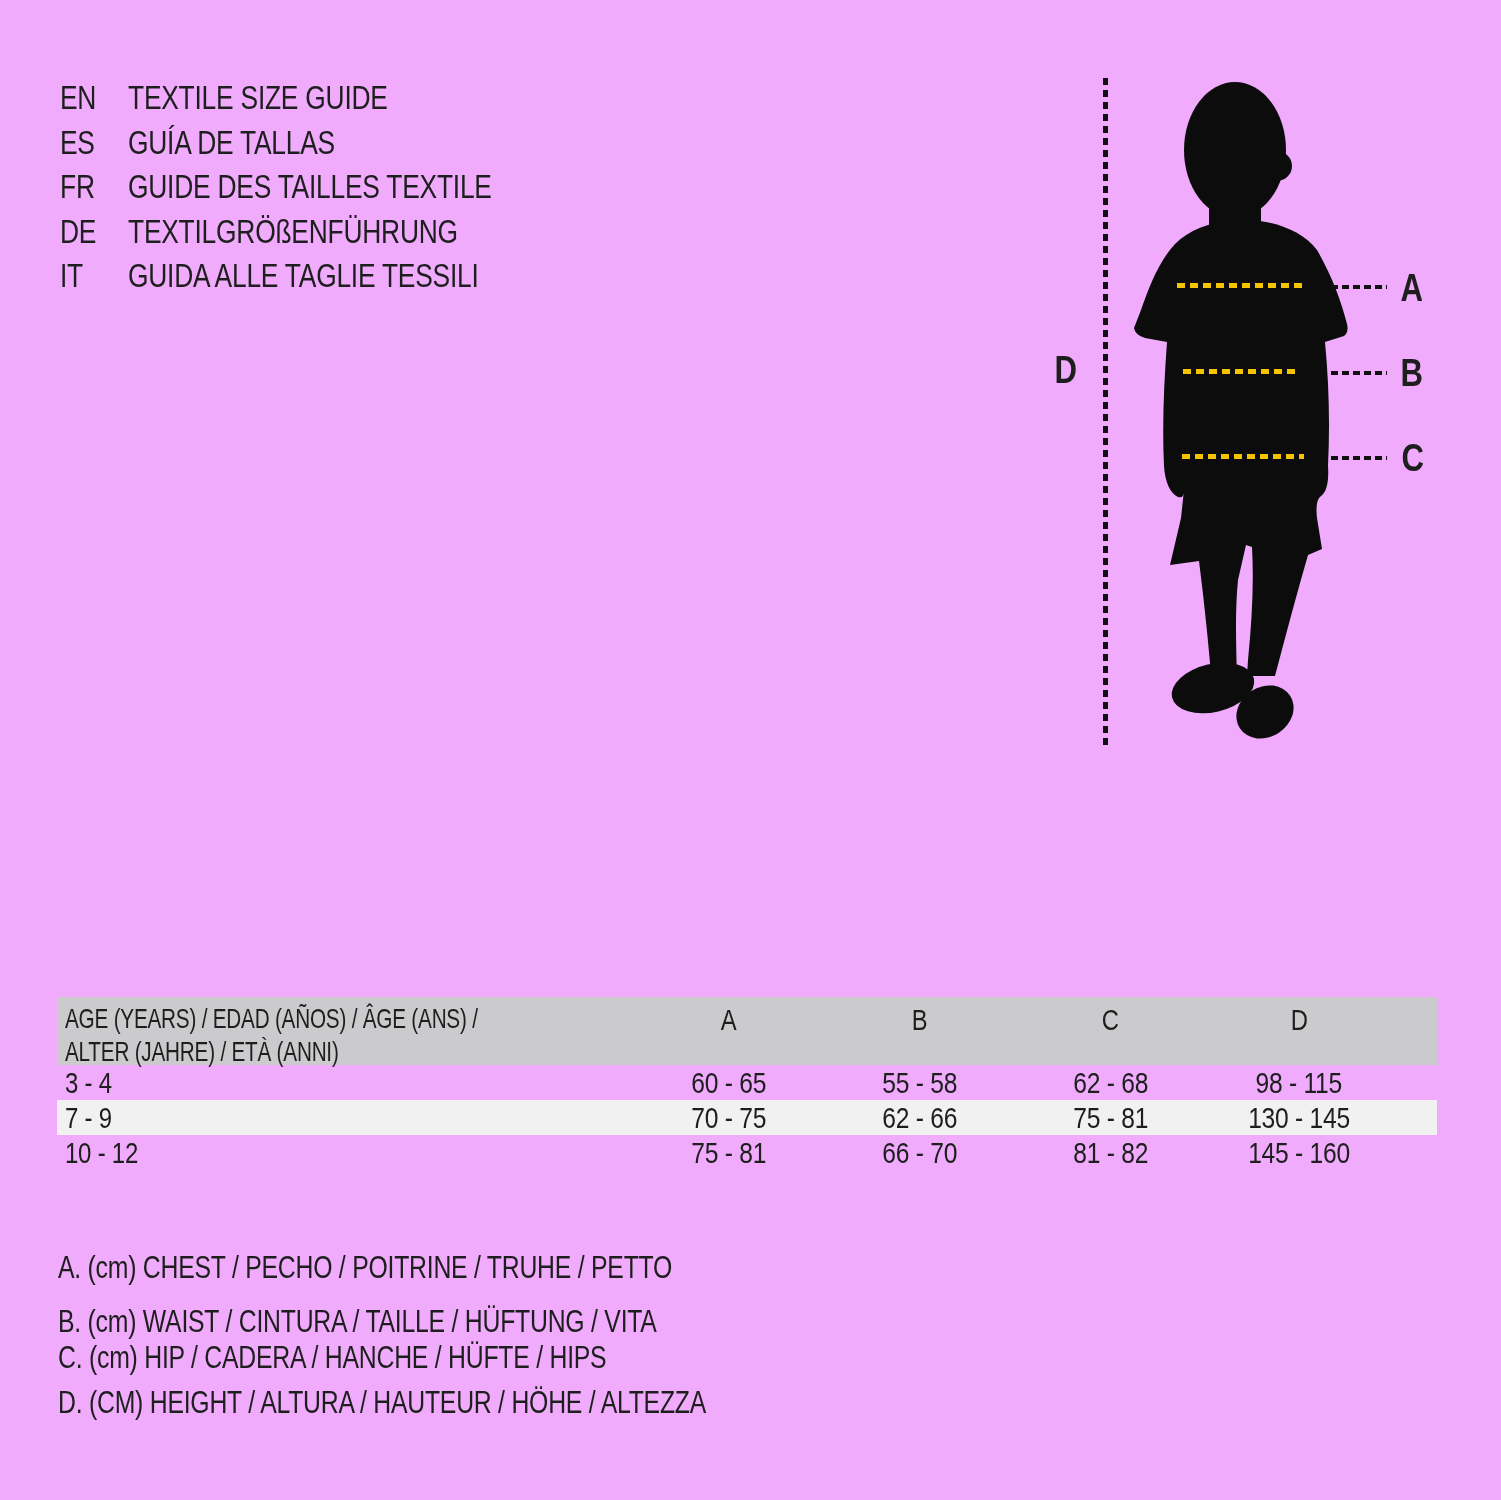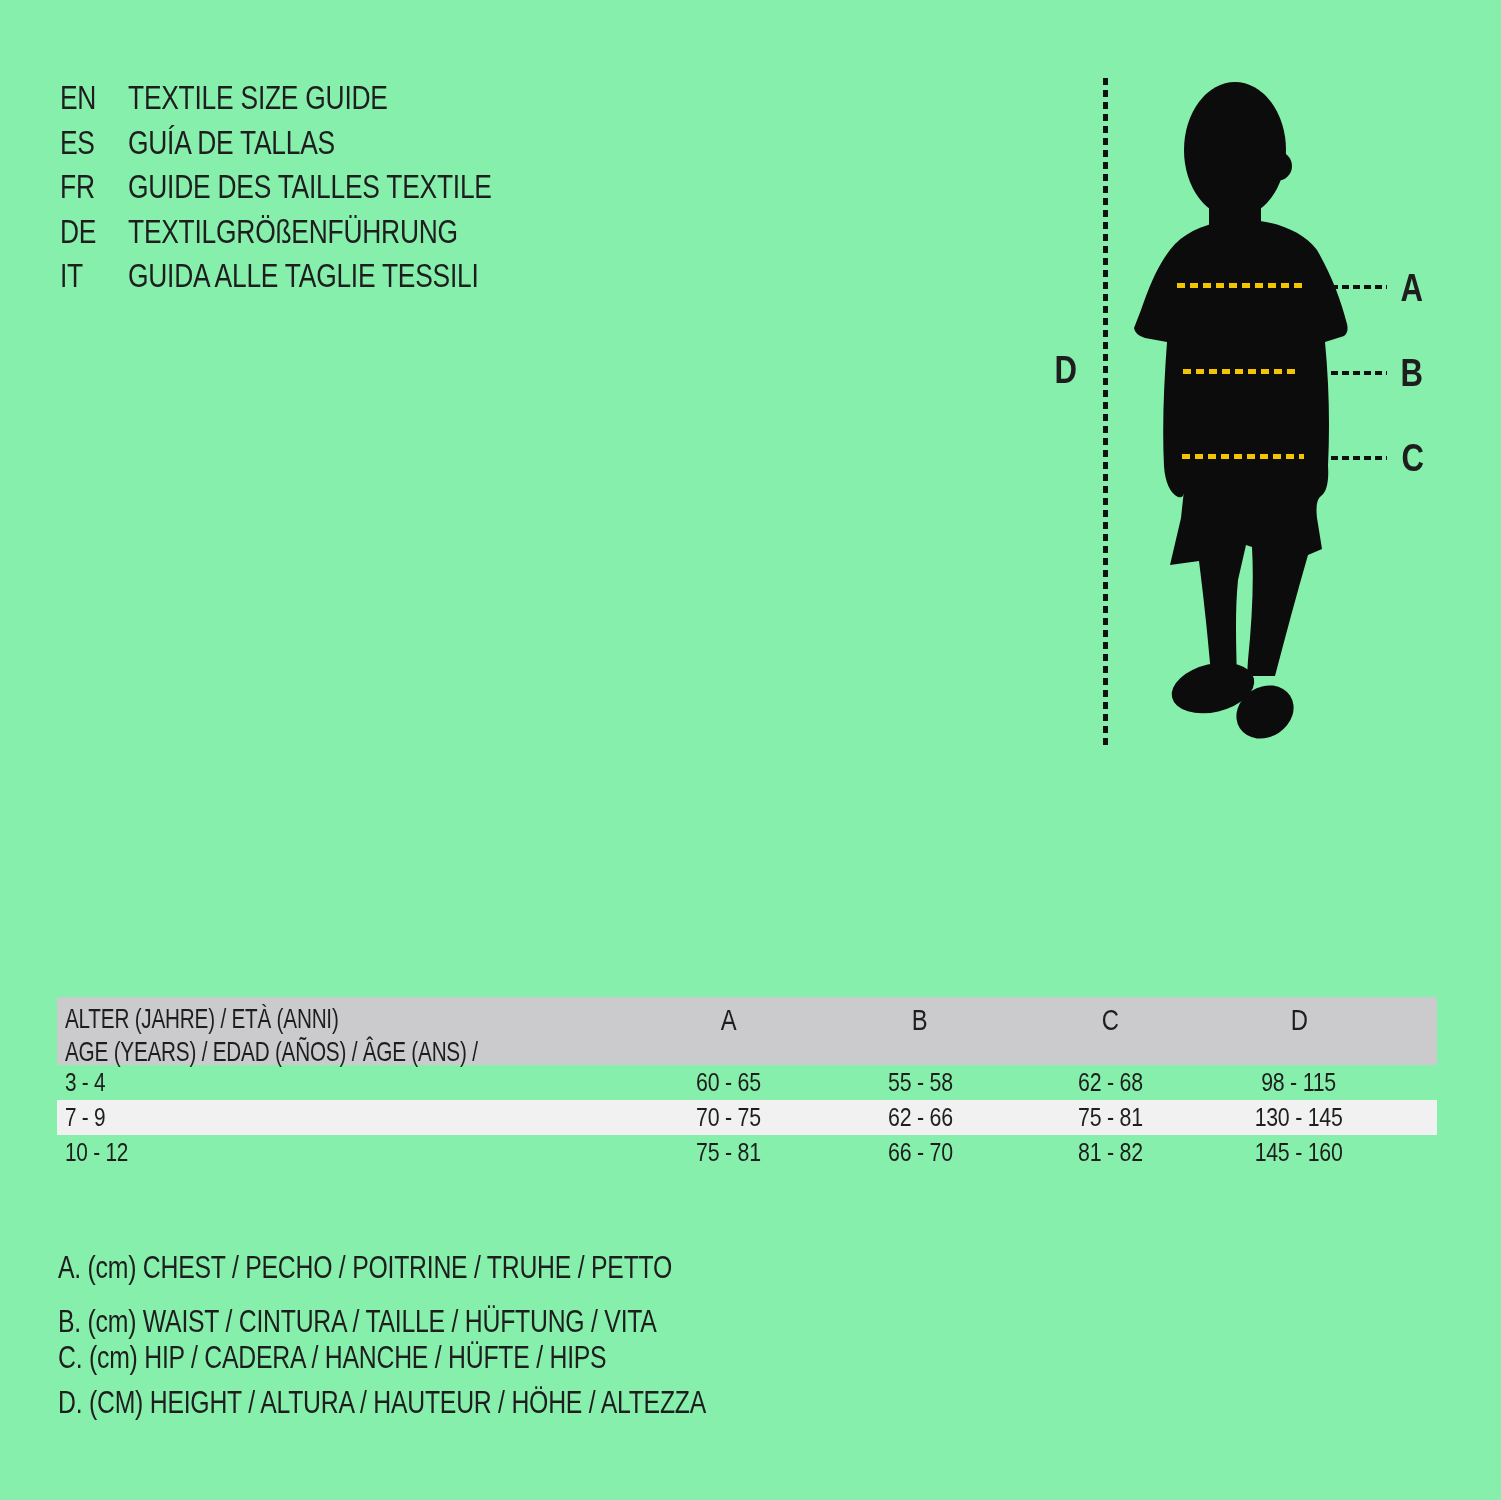--- a/index.html
+++ b/index.html
@@ -1,17 +1,17 @@
 <!DOCTYPE html>
 <html><head>
 <meta charset="utf-8">
 <style>
   html,body{margin:0;padding:0;background:#ffffff;}
   .page{
-    position:relative;width:1501px;height:1500px;background:#86efac;overflow:hidden;
+    position:relative;width:1501px;height:1500px;background:#f0abfc;overflow:hidden;
     font-family:"Liberation Sans",sans-serif;color:#1e1e1e;
   }
   
   .t{display:inline-block;transform:scaleX(0.80);transform-origin:0 50%;white-space:nowrap;letter-spacing:-0.3px;}
   .tc{display:inline-block;transform:scaleX(0.82);transform-origin:50% 50%;white-space:nowrap;letter-spacing:-0.3px;}
 
   
   .lang-row{position:absolute;left:60px;height:44px;line-height:44px;font-size:33px;}
   .lang-code{position:absolute;left:0;top:0;}
   .lang-label{position:absolute;left:68px;top:0;}
@@ -28,21 +28,21 @@
   .dash.black{height:4px;background:repeating-linear-gradient(90deg,#111 0 7px,transparent 7px 11px);}
   .marker{position:absolute;font-size:38px;font-weight:bold;line-height:38px;}
 
   
   .children{position:absolute;left:58px;top:939px;margin:0;font-size:31px;font-weight:normal;line-height:38px;}
   .size-table{position:absolute;left:57px;top:997px;width:1380px;}
   .tgrid{display:grid;grid-template-columns:575px 193px 190px 191px 186px 45px;}
   .thead{background:#cbcbcd;height:68px;}
   .thead .agecell{padding:5px 0 0 8px;font-size:28px;line-height:33px;}
   .thead .lettercell{padding-top:7px;font-size:29px;line-height:33px;text-align:center;}
-  .trow{height:35px;align-items:center;font-size:26px;}
+  .trow{height:35px;align-items:center;font-size:30px;}
   .trow:nth-child(odd){background:#f1f1f2;}
   .trow .agecell{padding-left:8px;}
   .trow .valcell{text-align:center;}
 
   
   .legend-line{position:absolute;left:58px;height:44px;line-height:44px;font-size:31px;}
 </style>
 </head>
 <body>
 
@@ -128,22 +128,22 @@
 
   <div class="marker" style="left:1398px;top:269px"><span class="tc">A</span></div>
   <div class="marker" style="left:1398px;top:354px"><span class="tc">B</span></div>
   <div class="marker" style="left:1399px;top:439px"><span class="tc">C</span></div>
   <div class="marker" style="left:1052px;top:351px"><span class="tc">D</span></div>
 
 
   <div class="size-table">
     <div class="tgrid thead">
       <div class="agecell">
+        <div><span class="t" style="transform:scaleX(0.74)">AGE (YEARS) / EDAD (AÑOS) / ÂGE (ANS) /</span></div>
         <div><span class="t" style="transform:scaleX(0.74)">ALTER (JAHRE) / ETÀ (ANNI)</span></div>
-        <div><span class="t" style="transform:scaleX(0.74)">AGE (YEARS) / EDAD (AÑOS) / ÂGE (ANS) /</span></div>
       </div>
       <div class="lettercell"><span class="tc">A</span></div>
       <div class="lettercell"><span class="tc">B</span></div>
       <div class="lettercell"><span class="tc">C</span></div>
       <div class="lettercell"><span class="tc">D</span></div>
       <div></div>
     </div>
 
     <div class="tgrid trow">
       <div class="agecell"><span class="t">3 - 4</span></div>

